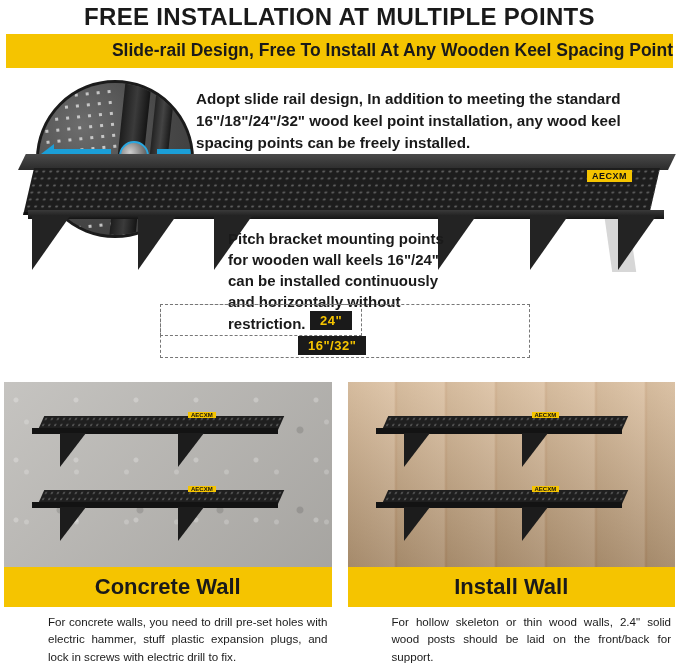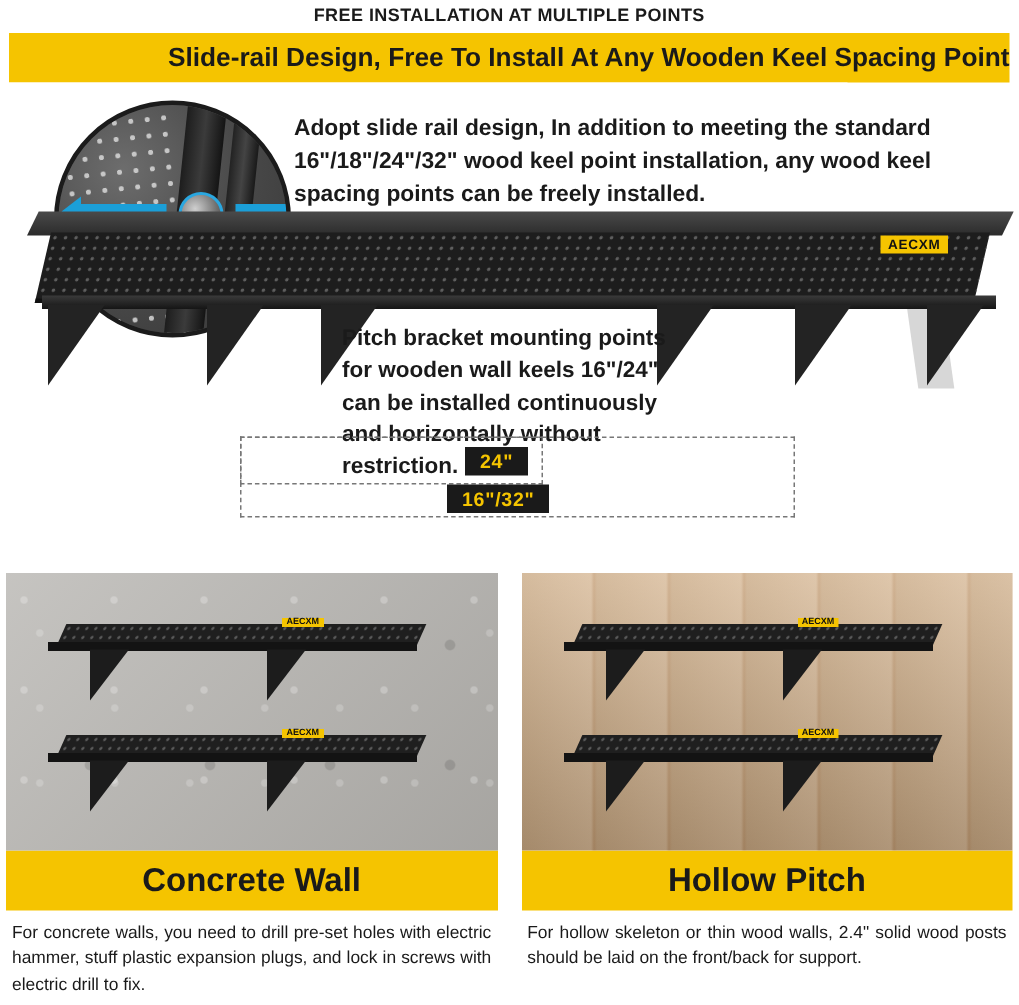--- a/index.html
+++ b/index.html
@@ -16,21 +16,21 @@
   }
   .page {
     position: relative;
     width: 679px;
     height: 670px;
   }
 
   
   .headline {
     text-align: center;
-    font-size: 12px;
+    font-size: 24px;
     font-weight: bold;
     color: #1a1a1a;
     letter-spacing: 0.3px;
     padding: 4px 0 5px 0;
     line-height: 1.05;
   }
   .subbar {
     background: #f5c400;
     margin: 0 6px;
     text-align: right;
@@ -331,20 +331,21 @@
     font-size: 22px;
     font-weight: bold;
     color: #1a1a1a;
   }
   .panel-text {
     padding: 6px 4px 0 4px;
     font-size: 11.6px;
     color: #1a1a1a;
     line-height: 1.5;
     text-align: justify;
+    margin-left: 40px;
   }
 </style>
 </head>
 <body>
 
 <div class="page">
 
   <div class="headline">FREE INSTALLATION AT MULTIPLE POINTS</div>
   <div class="subbar">Slide-rail Design, Free To Install At Any Wooden Keel Spacing Point</div>
 
@@ -439,19 +440,19 @@
         </div>
         <div class="mini-shelf" style="left:34px; top:108px;">
           <div class="ms-top"></div>
           <div class="ms-edge"></div>
           <div class="ms-brk" style="left:22px;"></div>
           <div class="ms-brk" style="left:140px;"></div>
           <div class="ms-badge" style="left:150px; top:-4px;">AECXM</div>
         </div>
       </div>
       <div class="caption-bar">
-        <span>Hollow Pitch</span>
+        <span>Install Wall</span>
       </div>
       <div class="panel-text">For hollow skeleton or thin wood walls, 2.4" solid wood posts should be laid on the front/back for support.</div>
     </div>
 
   </div>
 </div>
 
 </body></html>

